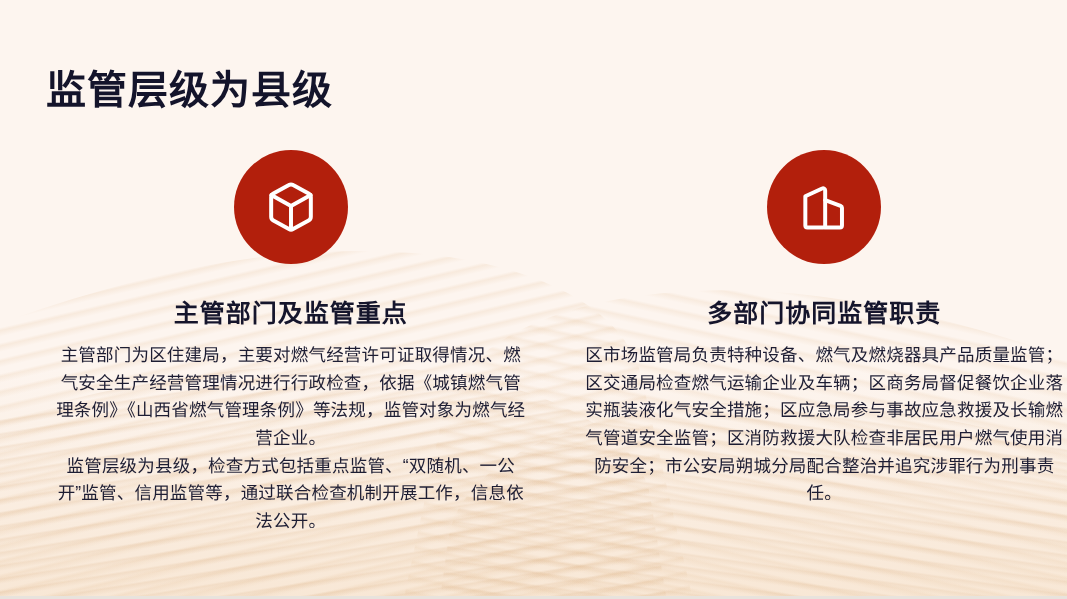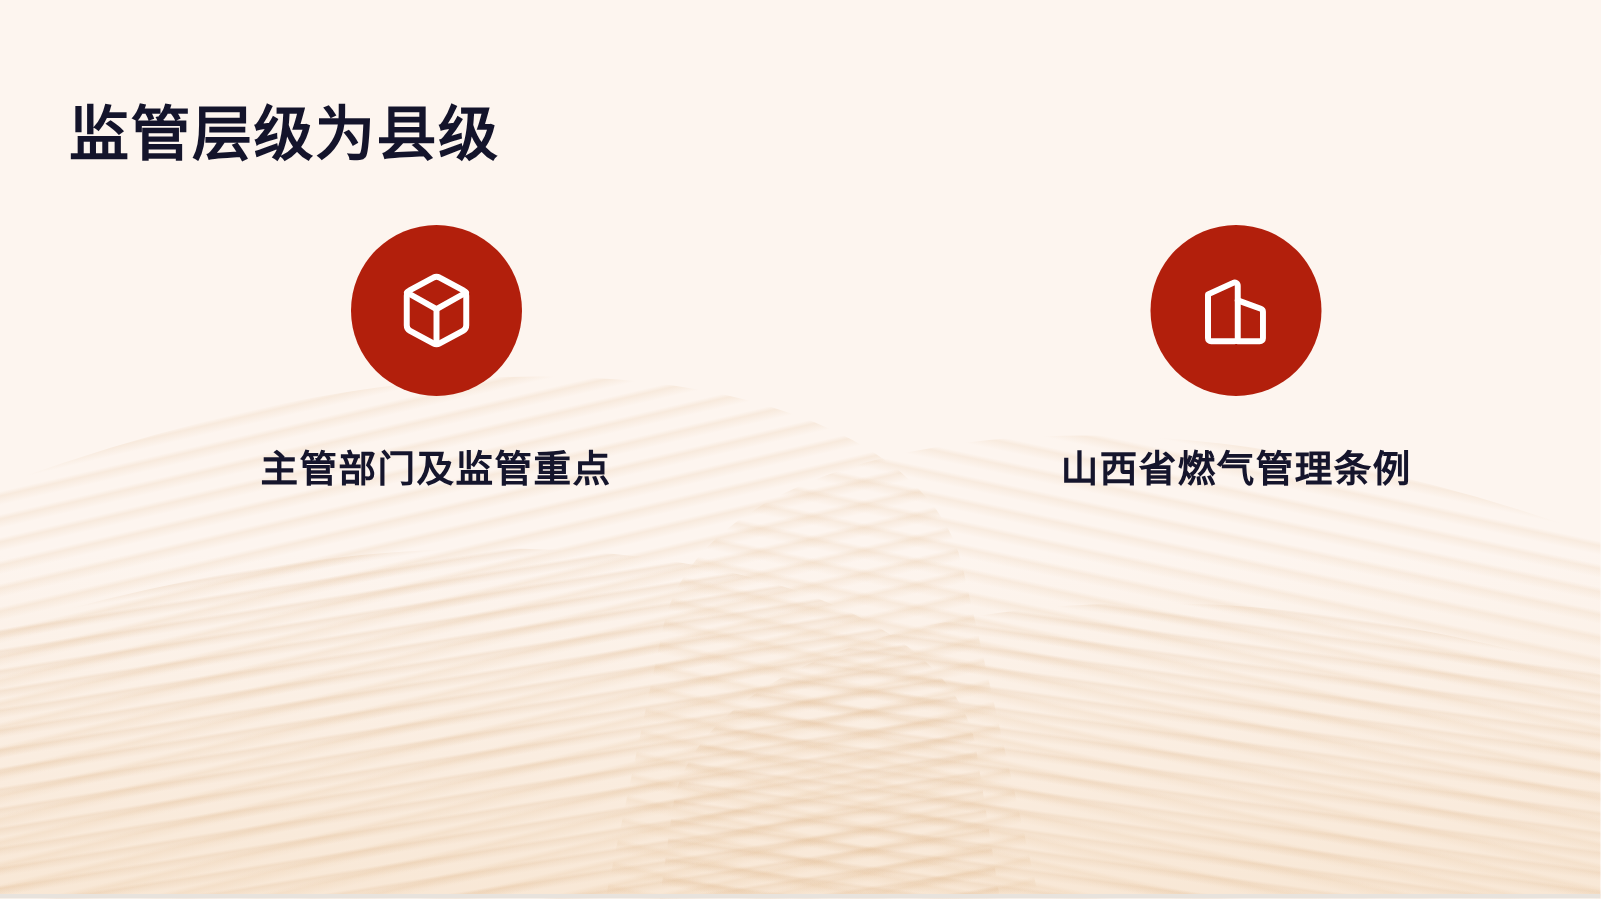--- a/index.html
+++ b/index.html
@@ -217,31 +217,38 @@
           <svg width="56" height="56" viewBox="0 0 24 24" fill="none" stroke="#ffffff" stroke-width="1.7" stroke-linecap="round" stroke-linejoin="round">
             <path d="M20.5 7.8v8.4a1.8 1.8 0 0 1-.95 1.6l-6.65 3.6a1.8 1.8 0 0 1-1.8 0l-6.65-3.6a1.8 1.8 0 0 1-.95-1.6V7.8a1.8 1.8 0 0 1 .95-1.6l6.65-3.6a1.8 1.8 0 0 1 1.8 0l6.65 3.6a1.8 1.8 0 0 1 .95 1.6z"></path>
             <path d="M3.55 6.85 12 11.6l8.45-4.75"></path>
             <path d="M12 21.6V11.6"></path>
           </svg>
         </span>
       </div>
 
       <div class="card-heading">主管部门及监管重点</div>
 
+      <div class="card-body">
+        <p>主管部门为区住建局，主要对燃气经营许可证取得情况、燃气安全生产经营管理情况进行行政检查，依据《城镇燃气管理条例》《山西省燃气管理条例》等法规，监管对象为燃气经营企业。</p>
+        <p>监管层级为县级，检查方式包括重点监管、“双随机、一公开”监管、信用监管等，通过联合检查机制开展工作，信息依法公开。</p>
+      </div>
     </div>
 
     <div class="column col-right">
 
       <div class="icon-circle">
         <span>
           <svg width="56" height="56" viewBox="0 0 24 24" fill="none" stroke="#ffffff" stroke-width="1.7" stroke-linecap="round" stroke-linejoin="round">
             <path d="M4 7.4 11.2 4.1a0.9 0.9 0 0 1 1.3 0.82V19.9a0.9 0.9 0 0 1-0.9 0.9H4.9a0.9 0.9 0 0 1-0.9-0.9V7.4z"></path>
             <path d="M12.5 9.1l6.6 2.4a0.9 0.9 0 0 1 0.6 0.85V19.9a0.9 0.9 0 0 1-0.9 0.9h-6.3"></path>
           </svg>
         </span>
       </div>
 
-      <div class="card-heading">山西省燃气管理条例</div>
-
+      <div class="card-heading">多部门协同监管职责</div>
+
+      <div class="card-body">
+        <p>区市场监管局负责特种设备、燃气及燃烧器具产品质量监管；区交通局检查燃气运输企业及车辆；区商务局督促餐饮企业落实瓶装液化气安全措施；区应急局参与事故应急救援及长输燃气管道安全监管；区消防救援大队检查非居民用户燃气使用消防安全；市公安局朔城分局配合整治并追究涉罪行为刑事责任。</p>
+      </div>
     </div>
 
   </div>
 </div>
 
 </body></html>

